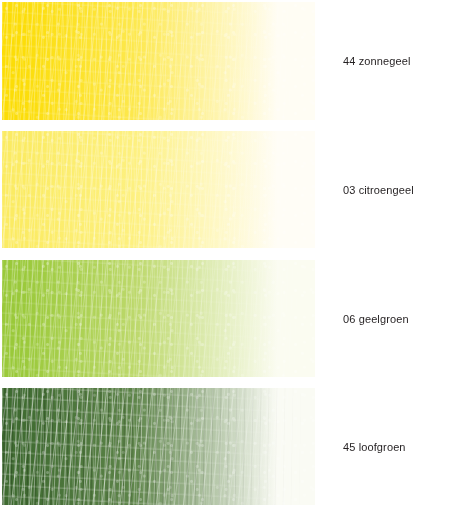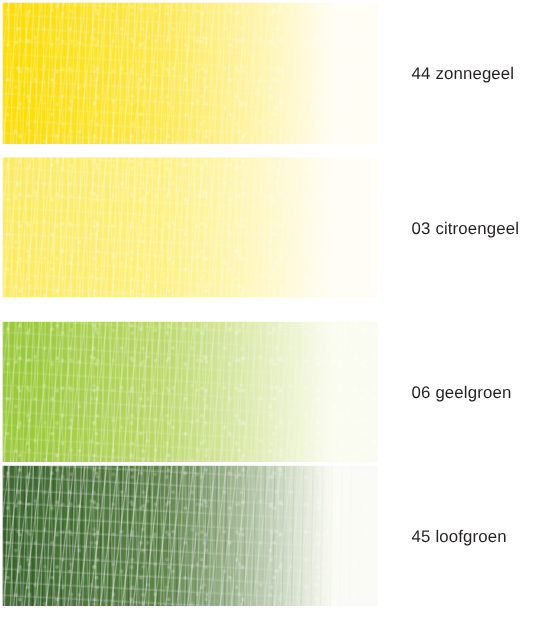--- a/index.html
+++ b/index.html
@@ -113,21 +113,21 @@
         rgba(0,0,0,.00) 4px,
         rgba(0,0,0,.00) 8px);
   }
 
   
   .swatch-label {
     position: absolute;
     left: 343px;
     color: #231f20;
     font-family: "Liberation Sans", sans-serif;
-    font-size: 14px;
+    font-size: 11px;
     letter-spacing: .12px;
     white-space: nowrap;
     line-height: 12px;
   }
 </style>
 </head>
 <body>
 
 <div class="sheet">
 
@@ -146,21 +146,21 @@
     <div class="swatch">
       <div class="wash" style="background: linear-gradient(90deg, rgb(251, 235, 99) 0%, rgb(251, 235, 99) 6%, rgb(253, 240, 127) 42%, rgb(255, 253, 246) 88%, rgb(255, 253, 246) 100%);"></div>
       <div class="tooth t1" style="mask-image: linear-gradient(90deg, rgba(0, 0, 0, 0.95) 0%, rgb(0, 0, 0) 40%, rgba(0, 0, 0, 0.35) 80%, rgba(0, 0, 0, 0) 100%);"></div>
       <div class="tooth t2" style="mask-image: linear-gradient(90deg, rgba(0, 0, 0, 0.95) 0%, rgb(0, 0, 0) 40%, rgba(0, 0, 0, 0.35) 80%, rgba(0, 0, 0, 0) 100%);"></div>
       <div class="grain"></div>
       <div class="strokes"></div>
     </div>
     <div class="swatch-label" style="top: 53px;">03 citroengeel</div>
   </div>
 
-  <div class="swatch-row" id="row2" style="top: 268px; height: 117px; width: 450px;">
+  <div class="swatch-row" id="row2" style="top: 260px; height: 117px; width: 450px;">
     <div class="swatch">
       <div class="wash" style="background: linear-gradient(90deg, rgb(154, 201, 58) 0%, rgb(154, 201, 58) 6%, rgb(188, 216, 106) 42%, rgb(251, 252, 241) 88%, rgb(251, 252, 241) 100%);"></div>
       <div class="tooth t1" style="mask-image: linear-gradient(90deg, rgba(0, 0, 0, 0.95) 0%, rgb(0, 0, 0) 40%, rgba(0, 0, 0, 0.35) 80%, rgba(0, 0, 0, 0) 100%);"></div>
       <div class="tooth t2" style="mask-image: linear-gradient(90deg, rgba(0, 0, 0, 0.95) 0%, rgb(0, 0, 0) 40%, rgba(0, 0, 0, 0.35) 80%, rgba(0, 0, 0, 0) 100%);"></div>
       <div class="grain"></div>
       <div class="strokes"></div>
     </div>
     <div class="swatch-label" style="top: 53px;">06 geelgroen</div>
   </div>
 

